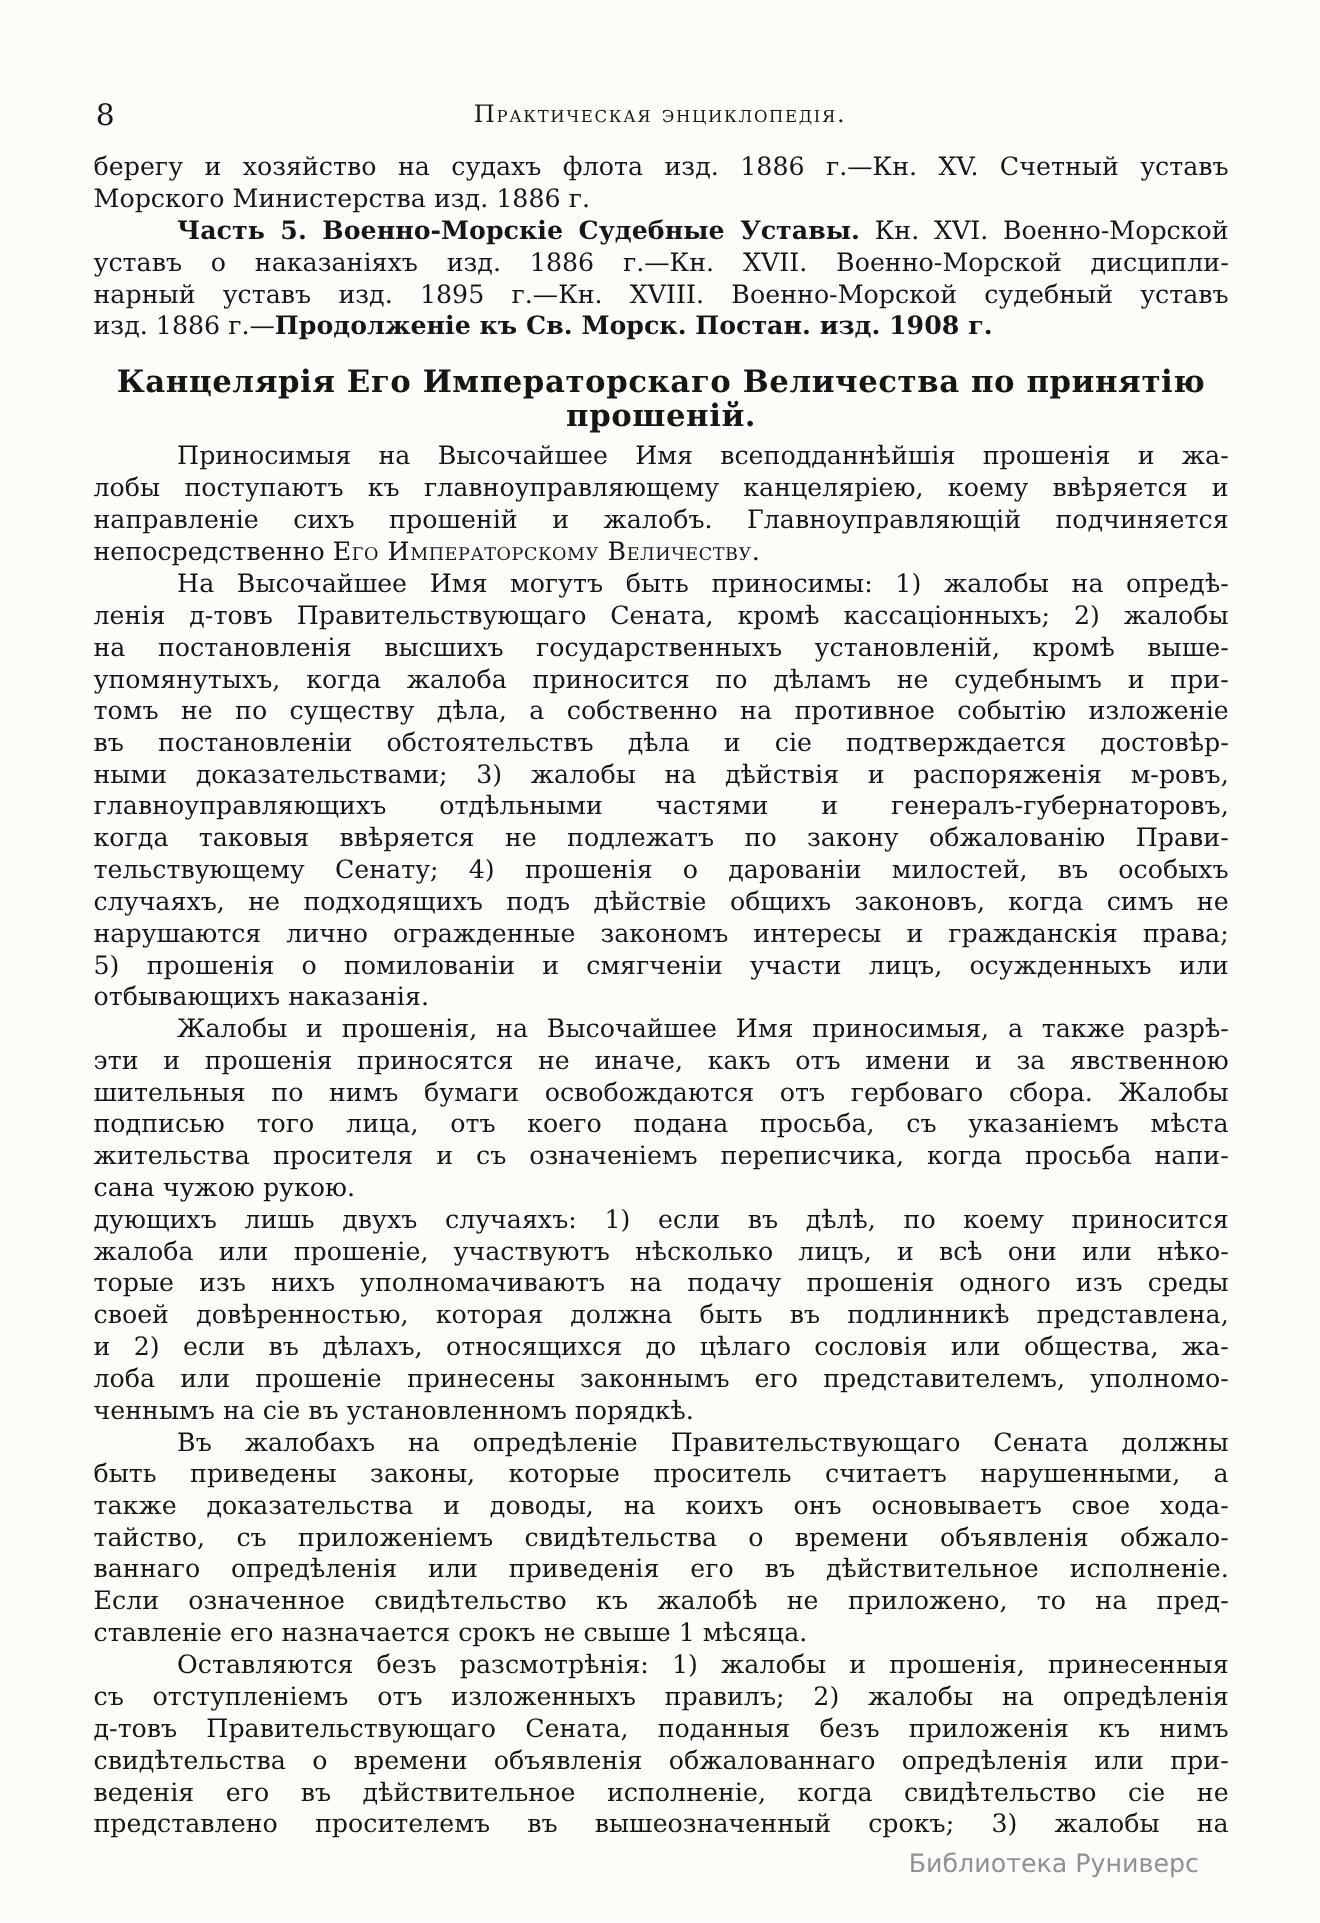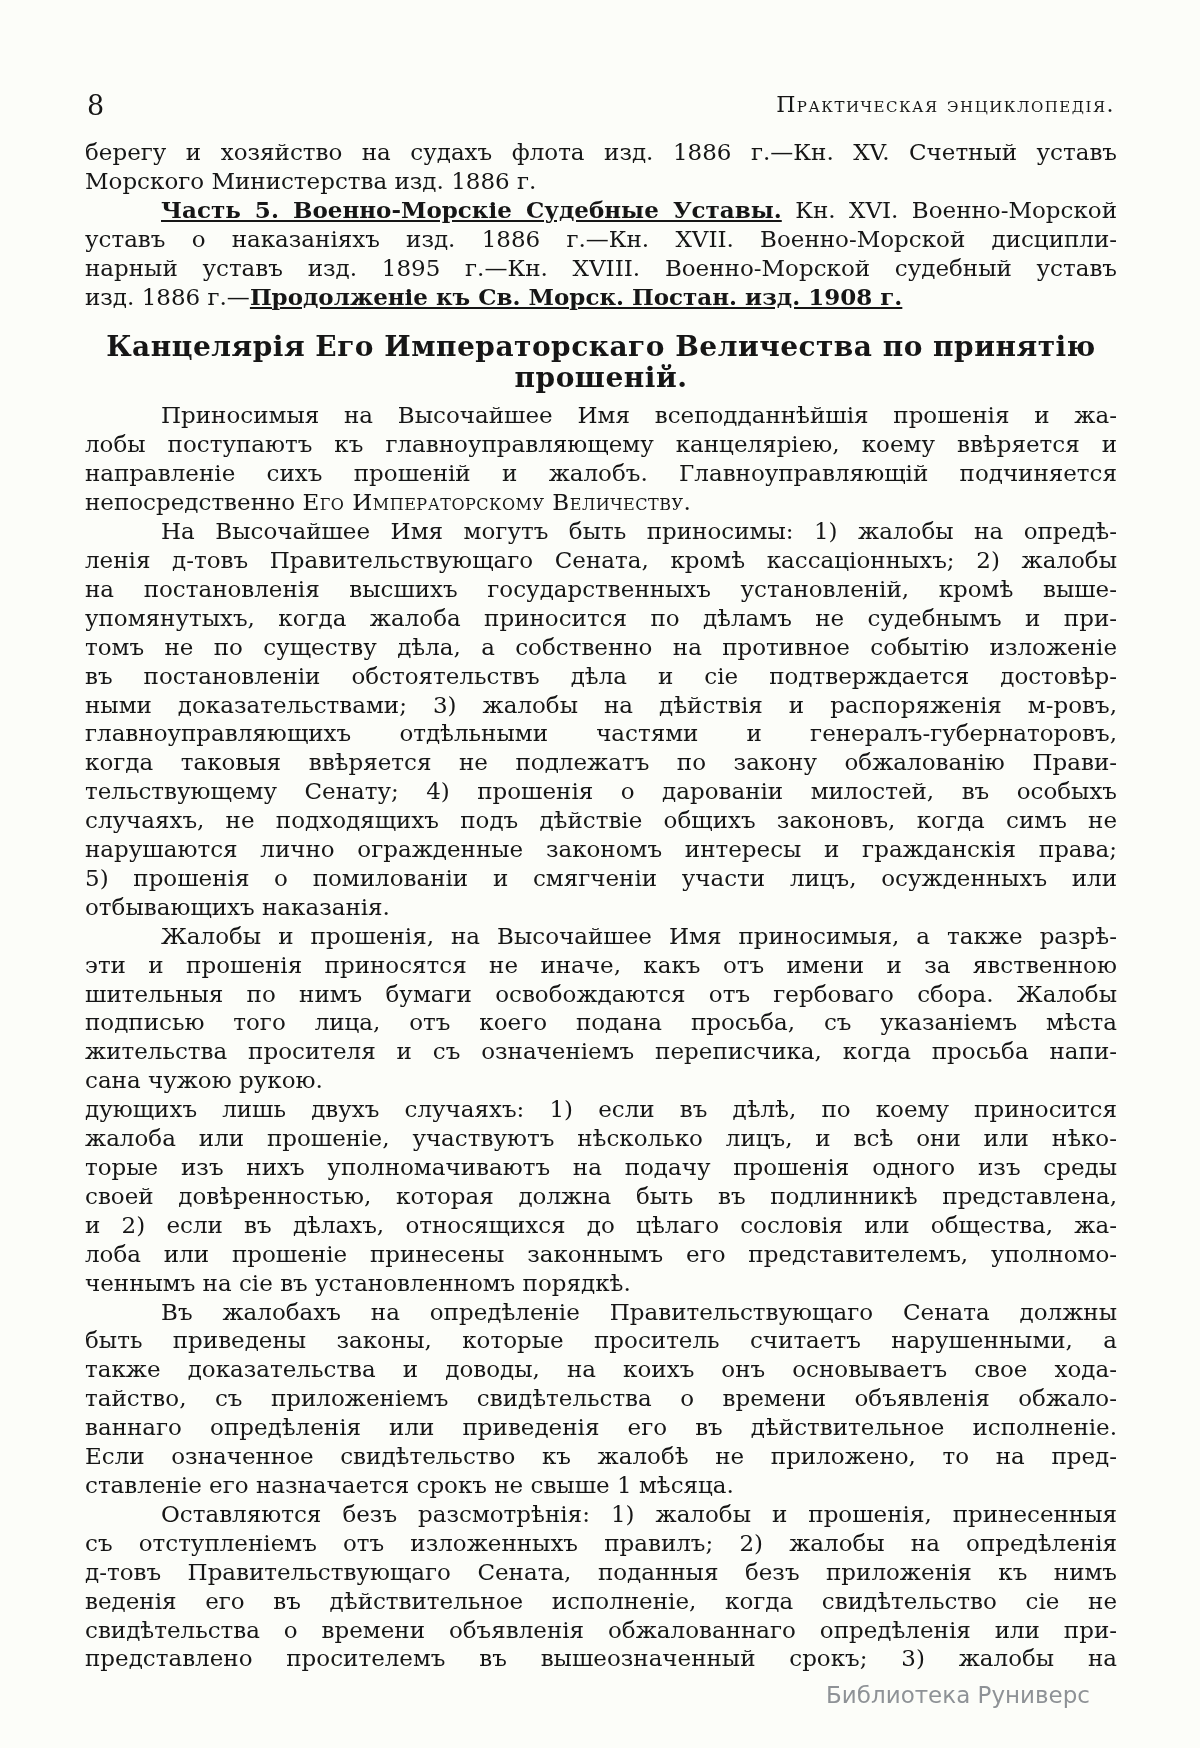--- a/index.html
+++ b/index.html
@@ -29,21 +29,21 @@
     position: absolute;
     left: 2px;
     top: 0;
     font-size: 27px;
   }
   .running-title {
     position: absolute;
     left: 0;
     right: 0;
     top: 2px;
-    text-align: right;
+    text-align: center;
     font-variant: small-caps;
     font-size: 22px;
     letter-spacing: 1.5px;
   }
   .content {
     position: absolute;
     top: 138px;
     left: 85px;
     width: 1032px;
   }
@@ -51,21 +51,21 @@
     font-size: 23px;
     line-height: 28.9px;
     text-align: left;
     white-space: normal;
   }
   .line.just {
     text-align: justify;
     text-align-last: justify;
   }
   .line.indent { text-indent: 76px; }
-  .b { font-weight: 700; text-decoration: underline; }
+  .b { font-weight: 700; }
   .sc { font-variant: small-caps; letter-spacing: 0.5px; }
   .block.heading { margin: 20px 0 8px; }
   .block.heading .line {
     text-align: center;
     text-align-last: center !important;
     text-indent: 0;
     font-weight: 700;
     font-size: 28px;
     line-height: 31px;
     letter-spacing: 0.5px;
@@ -148,19 +148,19 @@
         <div class="line just"><span>также доказательства и доводы, на коихъ онъ основываетъ свое хода-</span></div>
         <div class="line just"><span>тайство, съ приложеніемъ свидѣтельства о времени объявленія обжало-</span></div>
         <div class="line just"><span>ваннаго опредѣленія или приведенія его въ дѣйствительное исполненіе.</span></div>
         <div class="line just"><span>Если означенное свидѣтельство къ жалобѣ не приложено, то на пред-</span></div>
         <div class="line"><span>ставленіе его назначается срокъ не свыше 1 мѣсяца.</span></div>
       </div>
       <div class="block para">
         <div class="line indent just"><span>Оставляются безъ разсмотрѣнія: 1) жалобы и прошенія, принесенныя</span></div>
         <div class="line just"><span>съ отступленіемъ отъ изложенныхъ правилъ; 2) жалобы на опредѣленія</span></div>
         <div class="line just"><span>д-товъ Правительствующаго Сената, поданныя безъ приложенія къ нимъ</span></div>
+        <div class="line just"><span>свидѣтельства о времени объявленія обжалованнаго опредѣленія или при-</span></div>
         <div class="line just"><span>веденія его въ дѣйствительное исполненіе, когда свидѣтельство сіе не</span></div>
-        <div class="line just"><span>свидѣтельства о времени объявленія обжалованнаго опредѣленія или при-</span></div>
         <div class="line just"><span>представлено просителемъ въ вышеозначенный срокъ; 3) жалобы на</span></div>
       </div>
     </div>
   <div class="watermark">Библиотека Руниверс</div>
 </div>
 
 </body></html>

